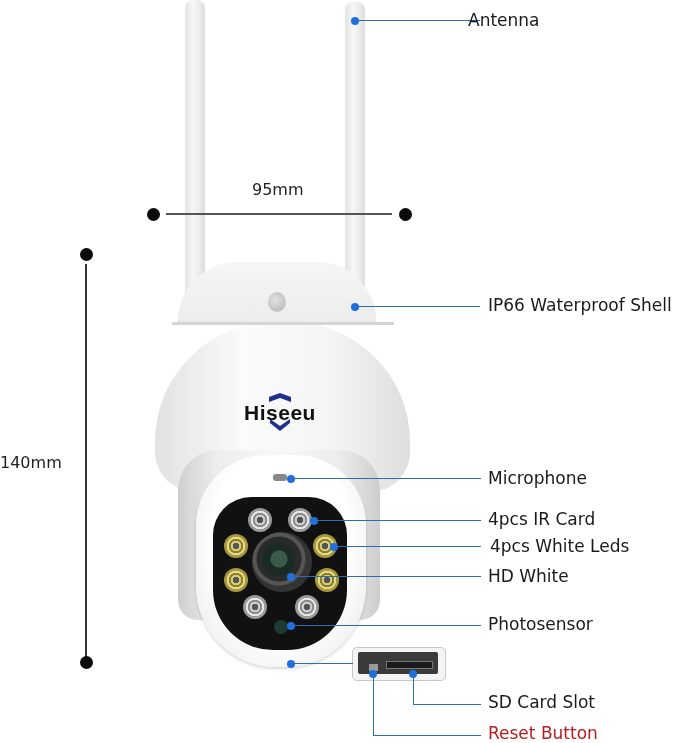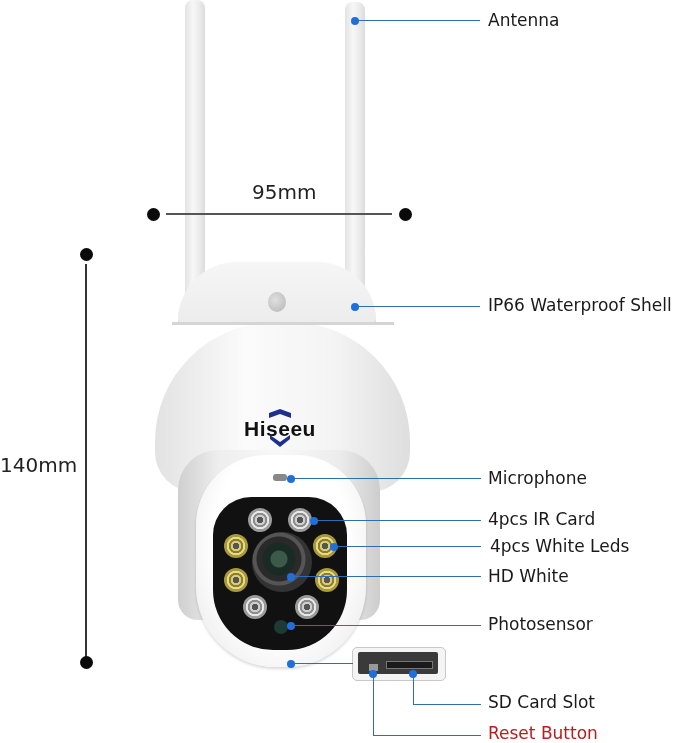--- a/index.html
+++ b/index.html
@@ -1,20 +1,20 @@
 <!DOCTYPE html>
 <html><head>
 <meta charset="utf-8">
 <style>
   html, body { margin:0; padding:0; background:#ffffff; }
   body { width:679px; height:743px; position:relative; overflow:hidden; font-family:"DejaVu Sans", sans-serif; }
   .abs { position:absolute; }
   .label { position:absolute; font-size:17px; color:#1a1a1a; white-space:nowrap; line-height:20px; }
   .label.red { color:#b91c1c; }
-  .dim-text { position:absolute; font-size:20px; color:#222; white-space:nowrap; }
+  .dim-text { position:absolute; font-size:16px; color:#222; white-space:nowrap; }
   .leader { position:absolute; background:#2e6db4; height:1.3px; }
   .vleader { position:absolute; background:#2e6db4; width:1.3px; }
   .dot { position:absolute; width:8px; height:8px; border-radius:50%; background:#1e6fe0; margin:-4px 0 0 -4px; }
   .bdot { position:absolute; width:13px; height:13px; border-radius:50%; background:#0a0a0a; margin:-6.5px 0 0 -6.5px; }
   .antenna { position:absolute; width:20px; border-radius:8px 8px 4px 4px;
      background:linear-gradient(90deg,#e3e3e3 0%,#f7f7f7 40%,#ececec 70%,#dcdcdc 100%); }
   .led { position:absolute; width:24px; height:24px; border-radius:50%; margin:-12px 0 0 -12px; }
   .led.ir { background:radial-gradient(circle,#555 0 3px,#cfcfcf 3.5px 5px,#8c8c8c 5.5px 7px,#e8e8e8 7.5px 9px,#9a9a9a 9.5px 12px); }
   .led.white { background:radial-gradient(circle,#555 0 3px,#d8cc7a 3.5px 5px,#8c7f2a 5.5px 7px,#e6db8a 7.5px 9px,#a89a3a 9.5px 12px); }
 </style>
@@ -27,21 +27,21 @@
   <div class="antenna" style="left:345px; top:2px; height:298px;"></div>
 
   <div class="abs" style="left:178px; top:262px; width:198px; height:62px; border-radius:70px 70px 4px 4px;
               background:linear-gradient(180deg,#f6f6f6,#ececec); box-shadow:inset 0 -2px 0 #d6d6d6;"></div>
   <div class="abs" style="left:268px; top:292px; width:18px; height:20px; border-radius:50%; background:radial-gradient(circle at 40% 40%,#e0e0e0,#b4b4b4);"></div>
 
   <div class="abs" style="left:155px; top:322px; width:255px; height:170px; border-radius:120px 120px 40px 40px;
               background:linear-gradient(90deg,#e2e2e2 0%,#fbfbfb 35%,#f4f4f4 70%,#dedede 100%);"></div>
   <div class="abs" style="left:172px; top:322px; width:222px; height:3px; background:#d5d5d5;"></div>
 
-  <div class="abs" style="left:238px; top:393px; width:84px; height:40px;margin-top:16px;">
+  <div class="abs" style="left:238px; top:393px; width:84px; height:40px;">
     <svg width="84" height="40" viewBox="0 0 84 40" style="position:absolute;left:0;top:0;">
       <path d="M31 4 L42 0 L53 4 L53 9 L42 5 L31 9 Z" fill="#1f2f8f"></path>
       <path d="M32 30 L42 38 L52 30 L52 26 L42 33 L32 26 Z" fill="#1f2f8f"></path>
     </svg>
     <div style="position:absolute; left:0; top:8px; width:84px; text-align:center; font-family:'Liberation Sans',sans-serif; font-weight:bold; font-size:21px; color:#111; letter-spacing:0.5px;">Hiseeu</div>
   </div>
 
   <div class="abs" style="left:178px; top:450px; width:202px; height:170px; border-radius:40px 40px 20px 20px;
               background:linear-gradient(90deg,#cfcfcf 0%,#eeeeee 20%,#f8f8f8 50%,#ececec 80%,#cdcdcd 100%);"></div>
   <div class="abs" style="left:196px; top:455px; width:170px; height:212px; border-radius:70px 70px 80px 80px;
@@ -82,21 +82,21 @@
 <div>
   <div class="bdot" style="left:86px; top:254px;"></div>
   <div class="abs" style="left:85px; top:264px; width:2px; height:394px; background:#333;"></div>
   <div class="bdot" style="left:86px; top:662px;"></div>
   <div class="dim-text" style="left:0; top:453px;">140mm</div>
 </div>
 
 <div>
   <div class="dot" style="left:355px; top:21px;"></div>
   <div class="leader" style="left:355px; top:20px; width:125px;"></div>
-  <div class="label" style="left:488px; top:10px;">Antenna</div>
+  <div class="label" style="left:468px; top:10px;">Antenna</div>
 </div>
 
 <div>
   <div class="dot" style="left:355px; top:307px;"></div>
   <div class="leader" style="left:355px; top:306px; width:125px;"></div>
   <div class="label" style="left:488px; top:295px;">IP66 Waterproof Shell</div>
 </div>
 
 <div>
   <div class="dot" style="left:291px; top:479px;"></div>

